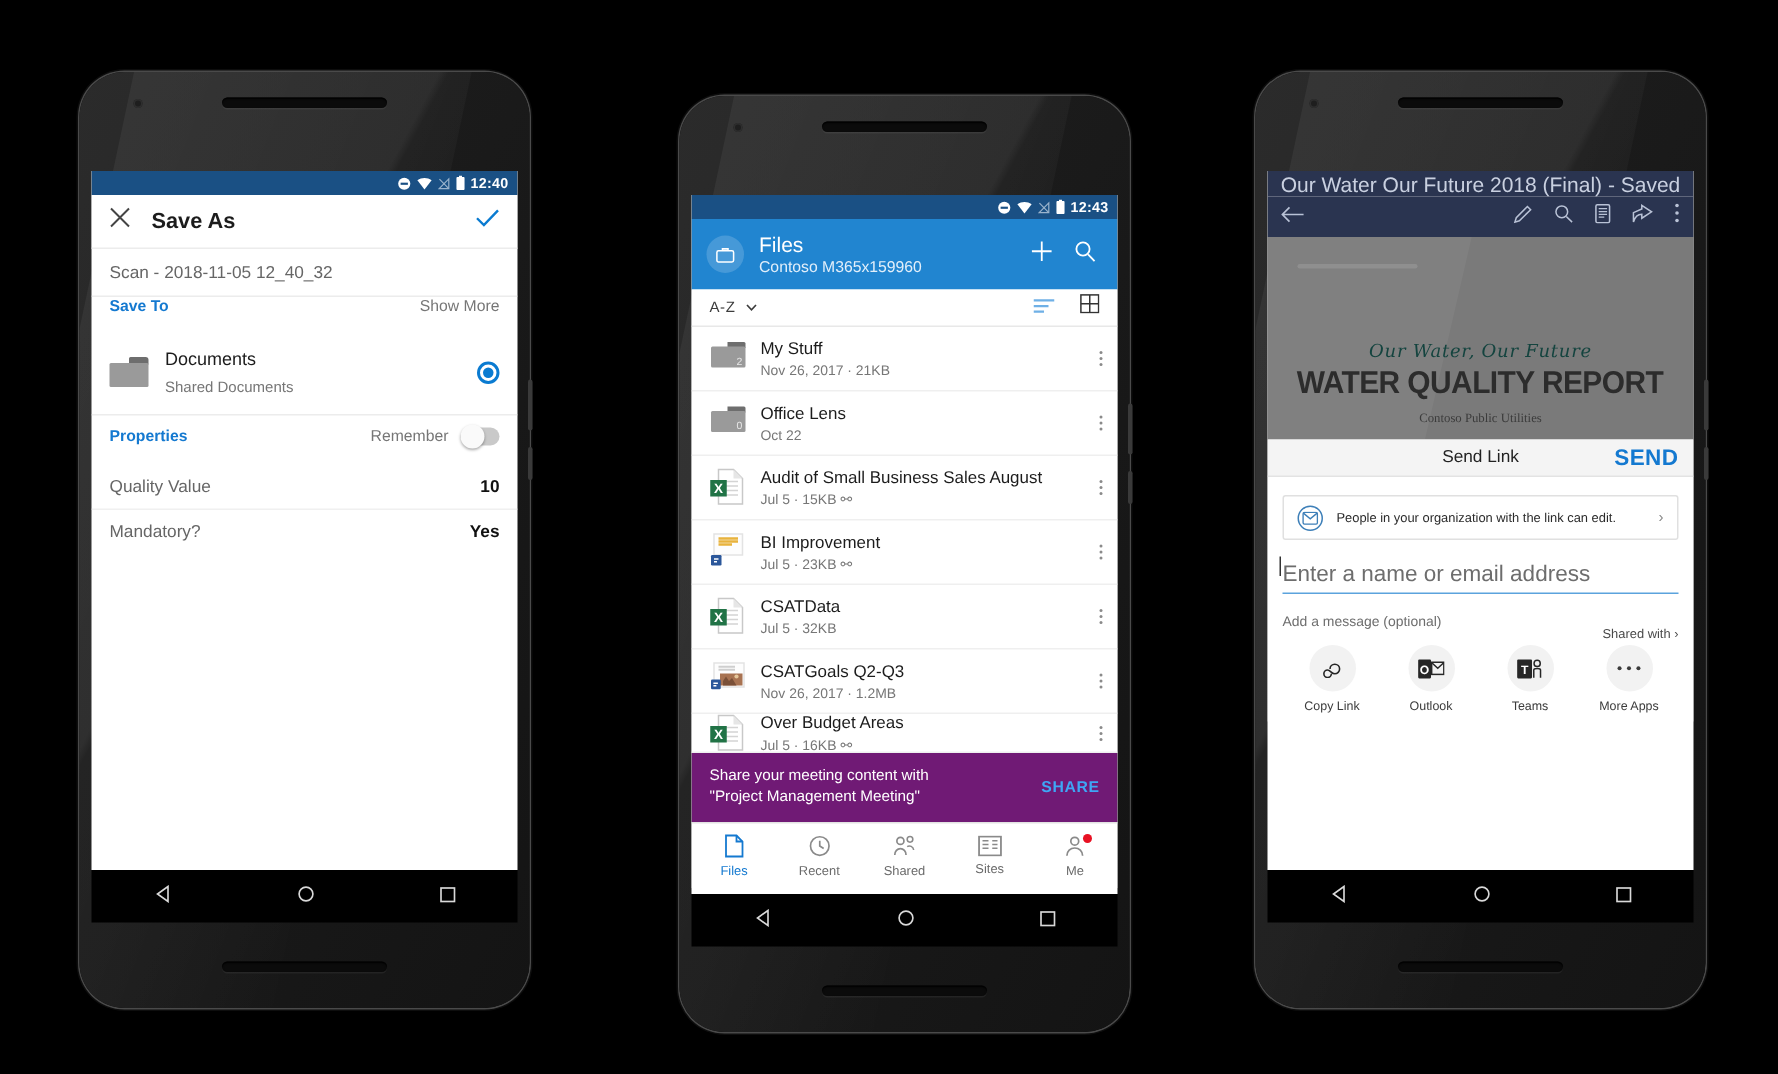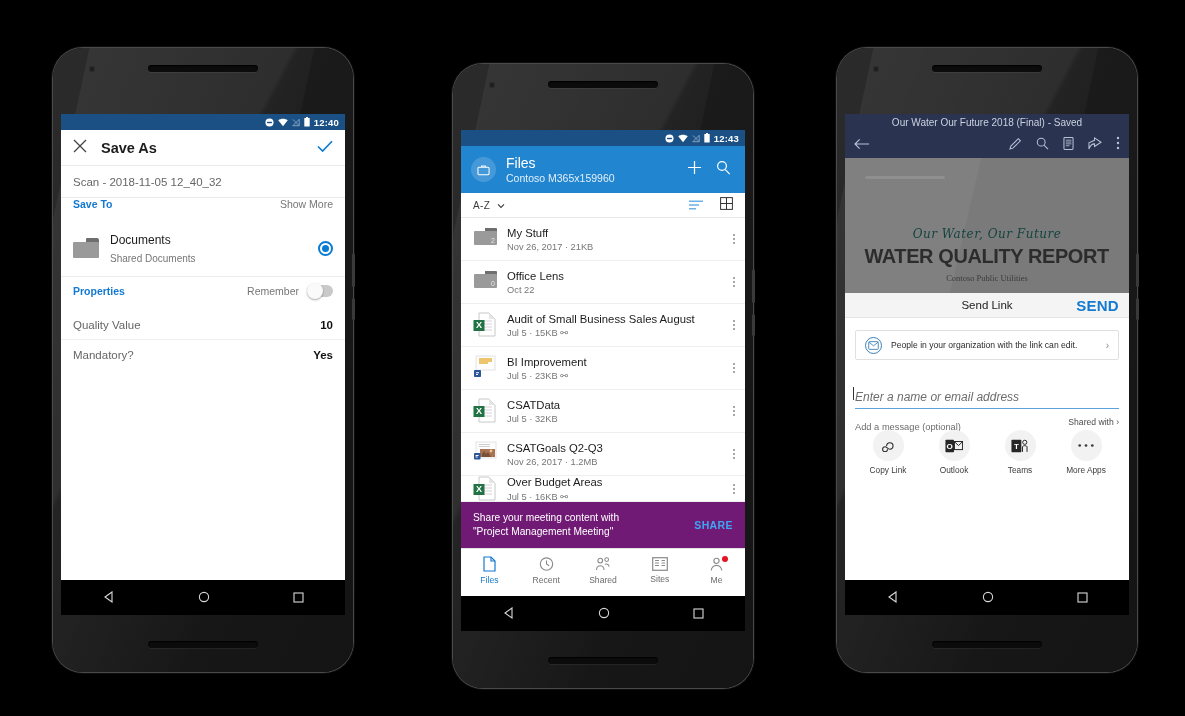--- a/index.html
+++ b/index.html
@@ -147,21 +147,21 @@
   }
   .tab { flex:1; display:flex; flex-direction:column; align-items:center; justify-content:center; gap:3px; position:relative; }
   .tab span { font-size:8.6px; color:#6b6b6b; }
   .tab.active span { color:#1479d0; }
   .dot-badge { position:absolute; top:7px; right:17px; width:6px; height:6px; border-radius:50%; background:#e81123; }
 
   
   .p3 .statusbar { background:#1f2b47; }
   .doc-titlebar {
     background:#2a3450; color:#c9d0e0; height:17px;
-    display:flex; align-items:center; justify-content:center; font-size:10px;
+    display:flex; align-items:center; justify-content:center; font-size:14px;
   }
   .doc-toolbar {
     background:#2a3450; height:27px; display:flex; align-items:center; padding:0 9px; color:#b9c2d6;
   }
   .doc-toolbar .right { margin-left:auto; display:flex; gap:14px; align-items:center; }
   .doc-preview {
     height:135px; background:#7a7a7a; position:relative; overflow:hidden;
     display:flex; flex-direction:column; align-items:center; justify-content:flex-end; padding-bottom:10px;
   }
   .doc-preview::before{
@@ -186,22 +186,22 @@
   .sl-body { background:#fff; padding:12px 10px 0; height:163px; position:relative; }
   .perm-box {
     border:1px solid #e0e0e0; border-radius:2px; height:30px;
     display:flex; align-items:center; gap:9px; padding:0 9px;
   }
   .perm-ic { width:17px; height:17px; border-radius:50%; border:1.4px solid #3d7fb8;
     display:flex; align-items:center; justify-content:center; flex:none; }
   .perm-text { font-size:8.6px; color:#2b2b2b; }
   .perm-chev { margin-left:auto; color:#8a8a8a; font-size:10px; }
   .name-field {
-    margin-top:30px; border-bottom:1.6px solid #5ba3dd; padding-bottom:4px;
-    font-size:12px; color:#6d6d6d; position:relative;font-style:italic;
+    margin-top:14px; border-bottom:1.6px solid #5ba3dd; padding-bottom:4px;
+    font-size:15px; color:#6d6d6d; position:relative;
   }
   .caret { position:absolute; left:-2px; top:-3px; width:1px; height:13px; background:#333; }
   .msg-field { margin-top:13px; font-size:9.3px; color:#6d6d6d; }
   .shared-with { position:absolute; right:10px; bottom:54px; font-size:8.6px; color:#4a4a4a; }
   .apps-row { display:flex; position:absolute; left:10px; right:10px; bottom:6px; }
   .app { flex:1; display:flex; flex-direction:column; align-items:center; gap:4px; }
   .app-circ { width:31px; height:31px; border-radius:50%; background:#f2f2f2;
     display:flex; align-items:center; justify-content:center; }
   .app span { font-size:8.3px; color:#3b3b3b; }
 </style>

